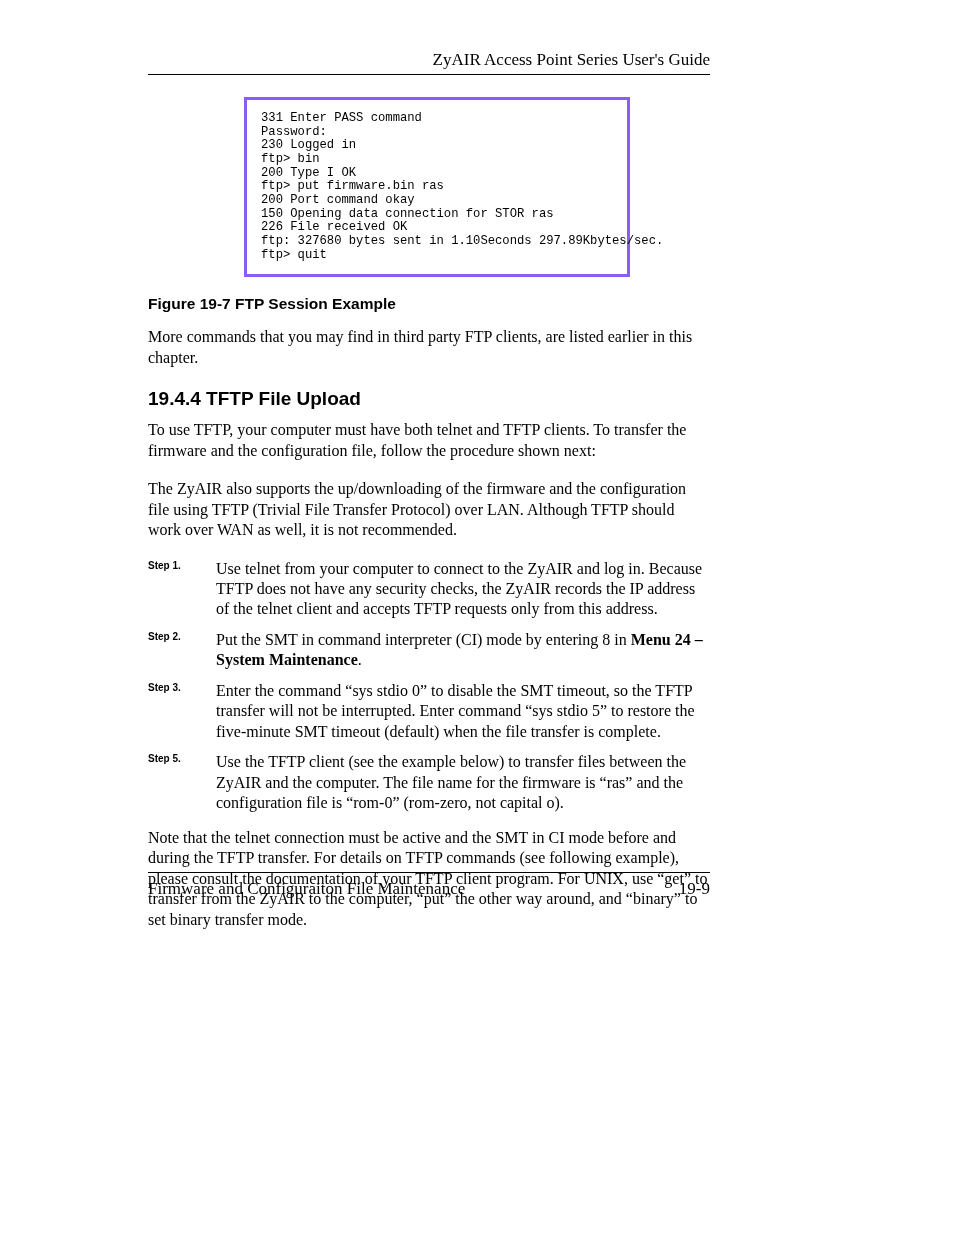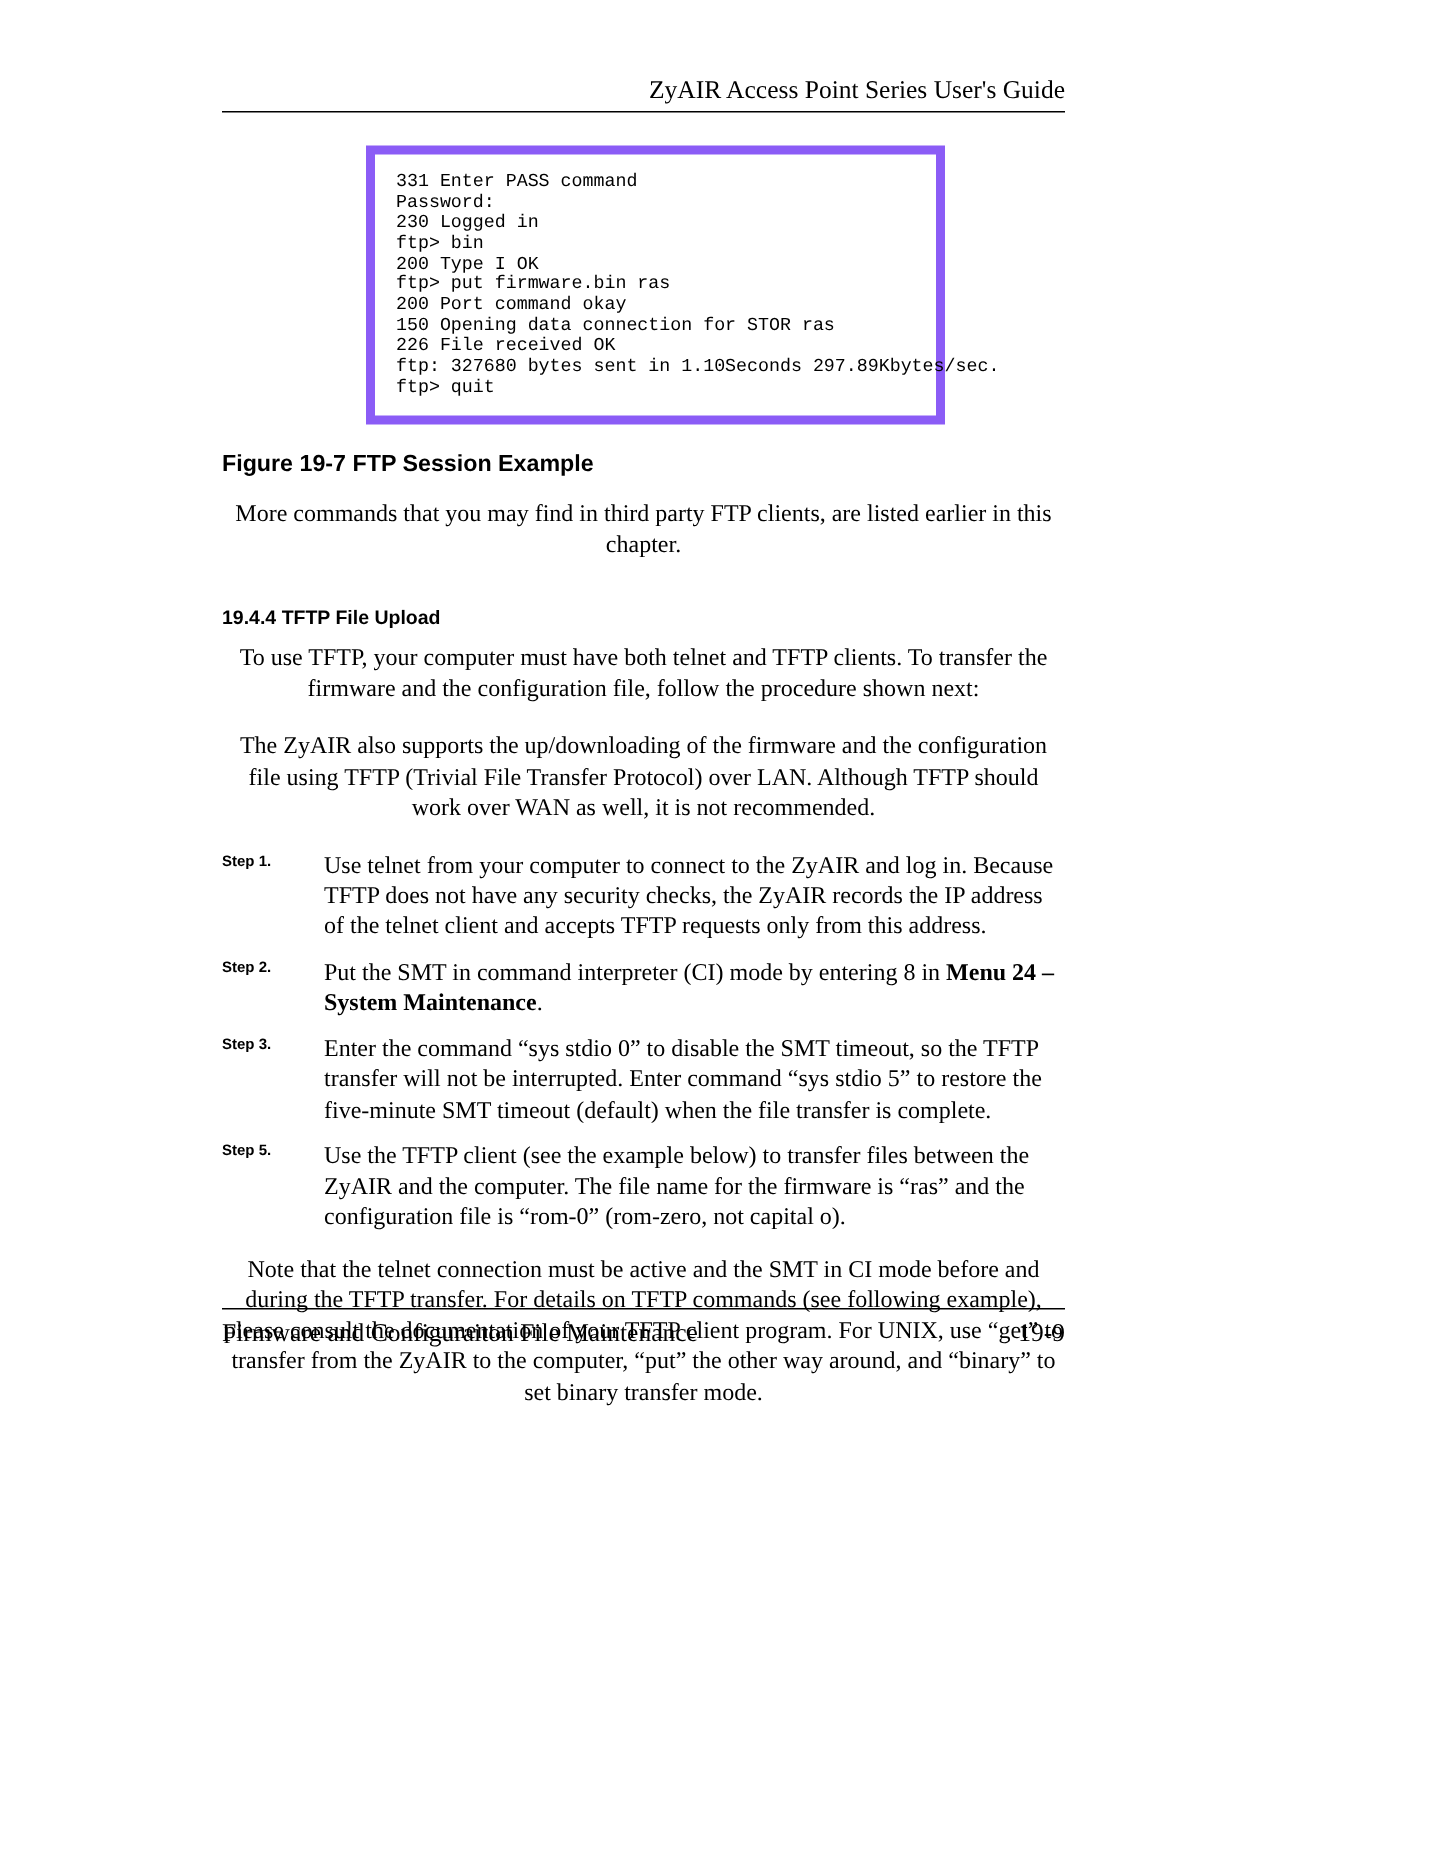--- a/index.html
+++ b/index.html
@@ -20,46 +20,45 @@
     text-align: right;
     font-size: 17px;
     margin-bottom: 4px;
   }
   .header-rule {
     border: none;
     border-top: 1.5px solid #000;
     margin: 0 0 22px 0;
   }
   .code-box {
-    border: 6px solid #8b5cf6;
+    border: 3px solid #8b5cf6;
     margin: 0 80px 0 96px;
     padding: 12px 14px;
     font-family: "Courier New", Courier, monospace;
     font-size: 12.2px;
     line-height: 1.12;
     white-space: pre;
   }
   .figure-caption {
     text-align: left;
     font-family: Arial, Helvetica, sans-serif;
     font-weight: bold;
     font-size: 15.5px;
     margin: 18px 0 14px 0;
   }
   .body-para {
     font-size: 16px;
     line-height: 1.28;
     margin: 0 0 18px 0;
-    text-align: center;
   }
   .section-heading {
     font-family: Arial, Helvetica, sans-serif;
     font-weight: bold;
-    font-size: 13px;
-    margin: 30px 0 10px 0;
+    font-size: 19px;
+    margin: 20px 0 10px 0;
   }
   .steps {
     margin: 0 0 14px 0;
   }
   .step-row {
     display: flex;
     font-size: 16px;
     line-height: 1.28;
     margin-bottom: 10px;
     align-items: flex-start;

